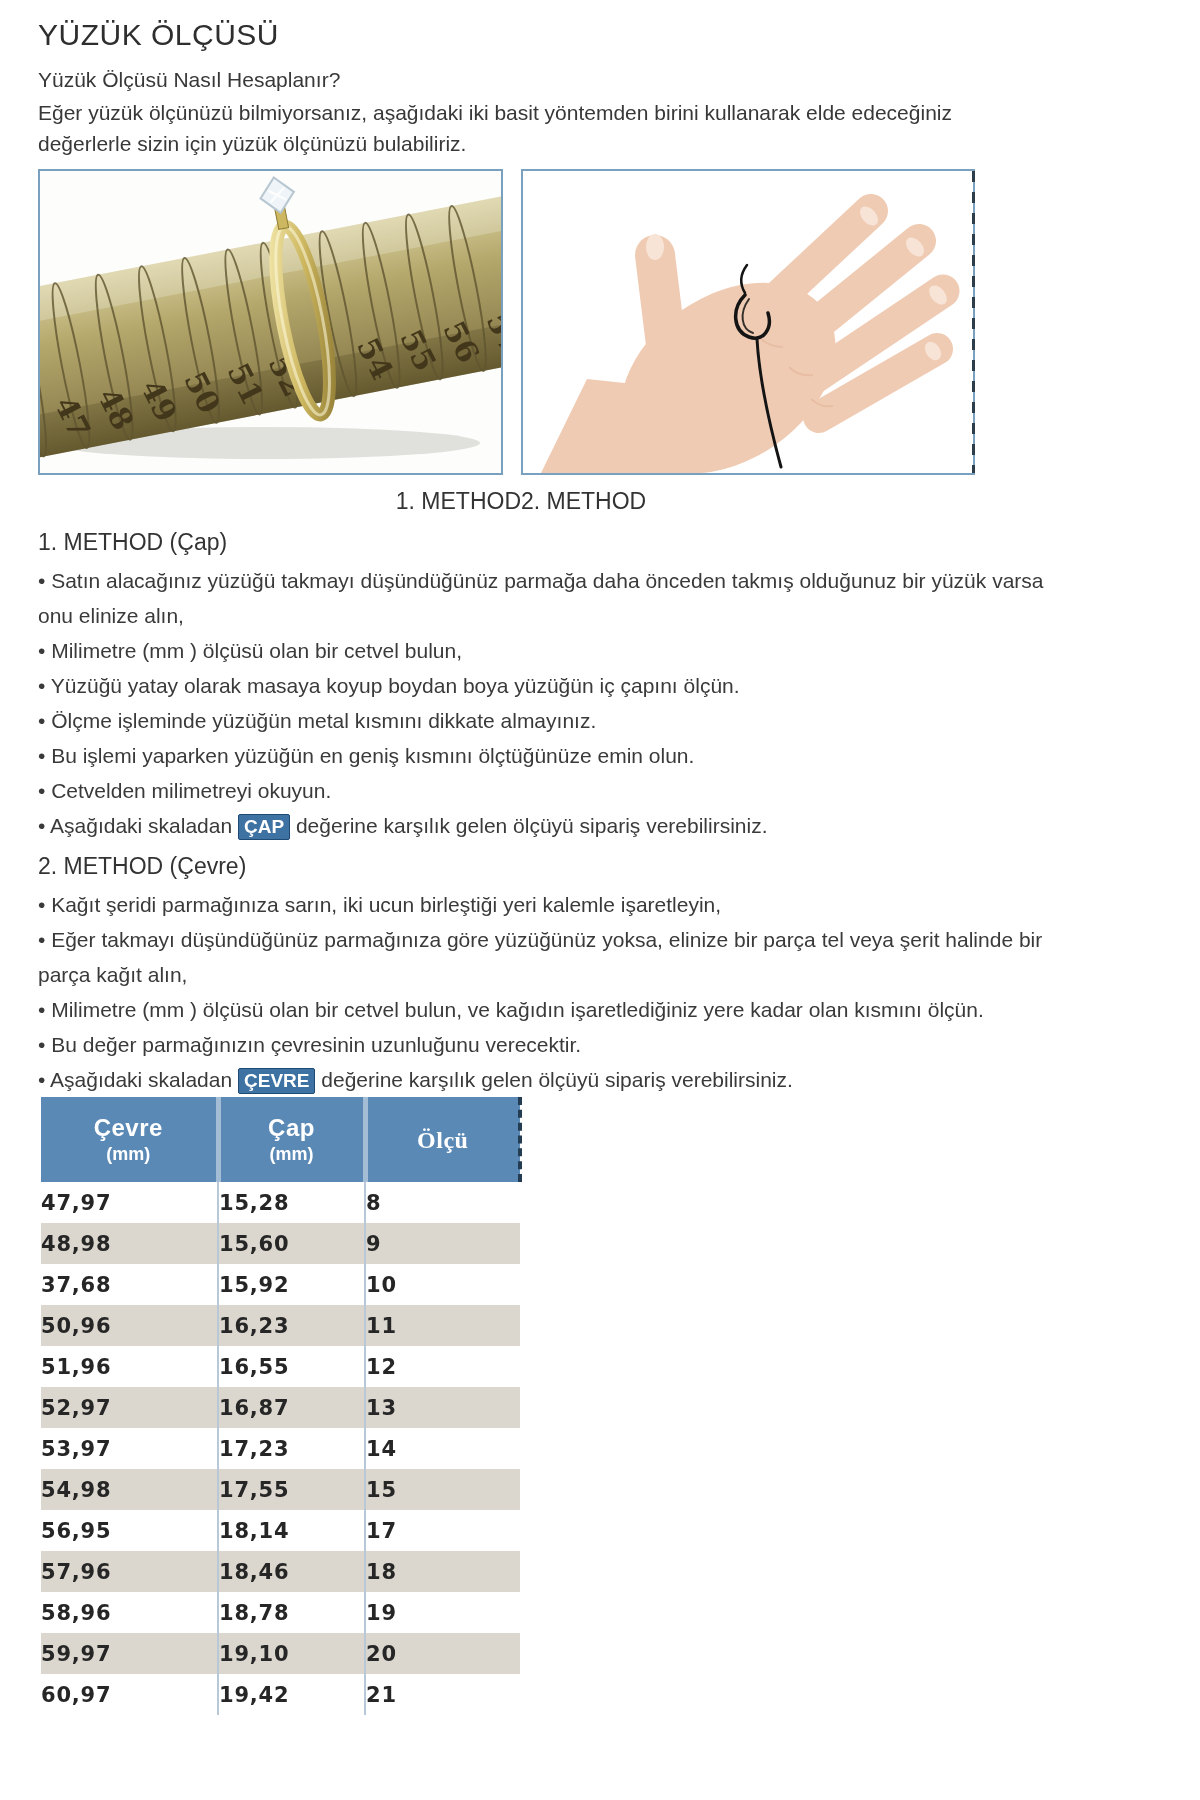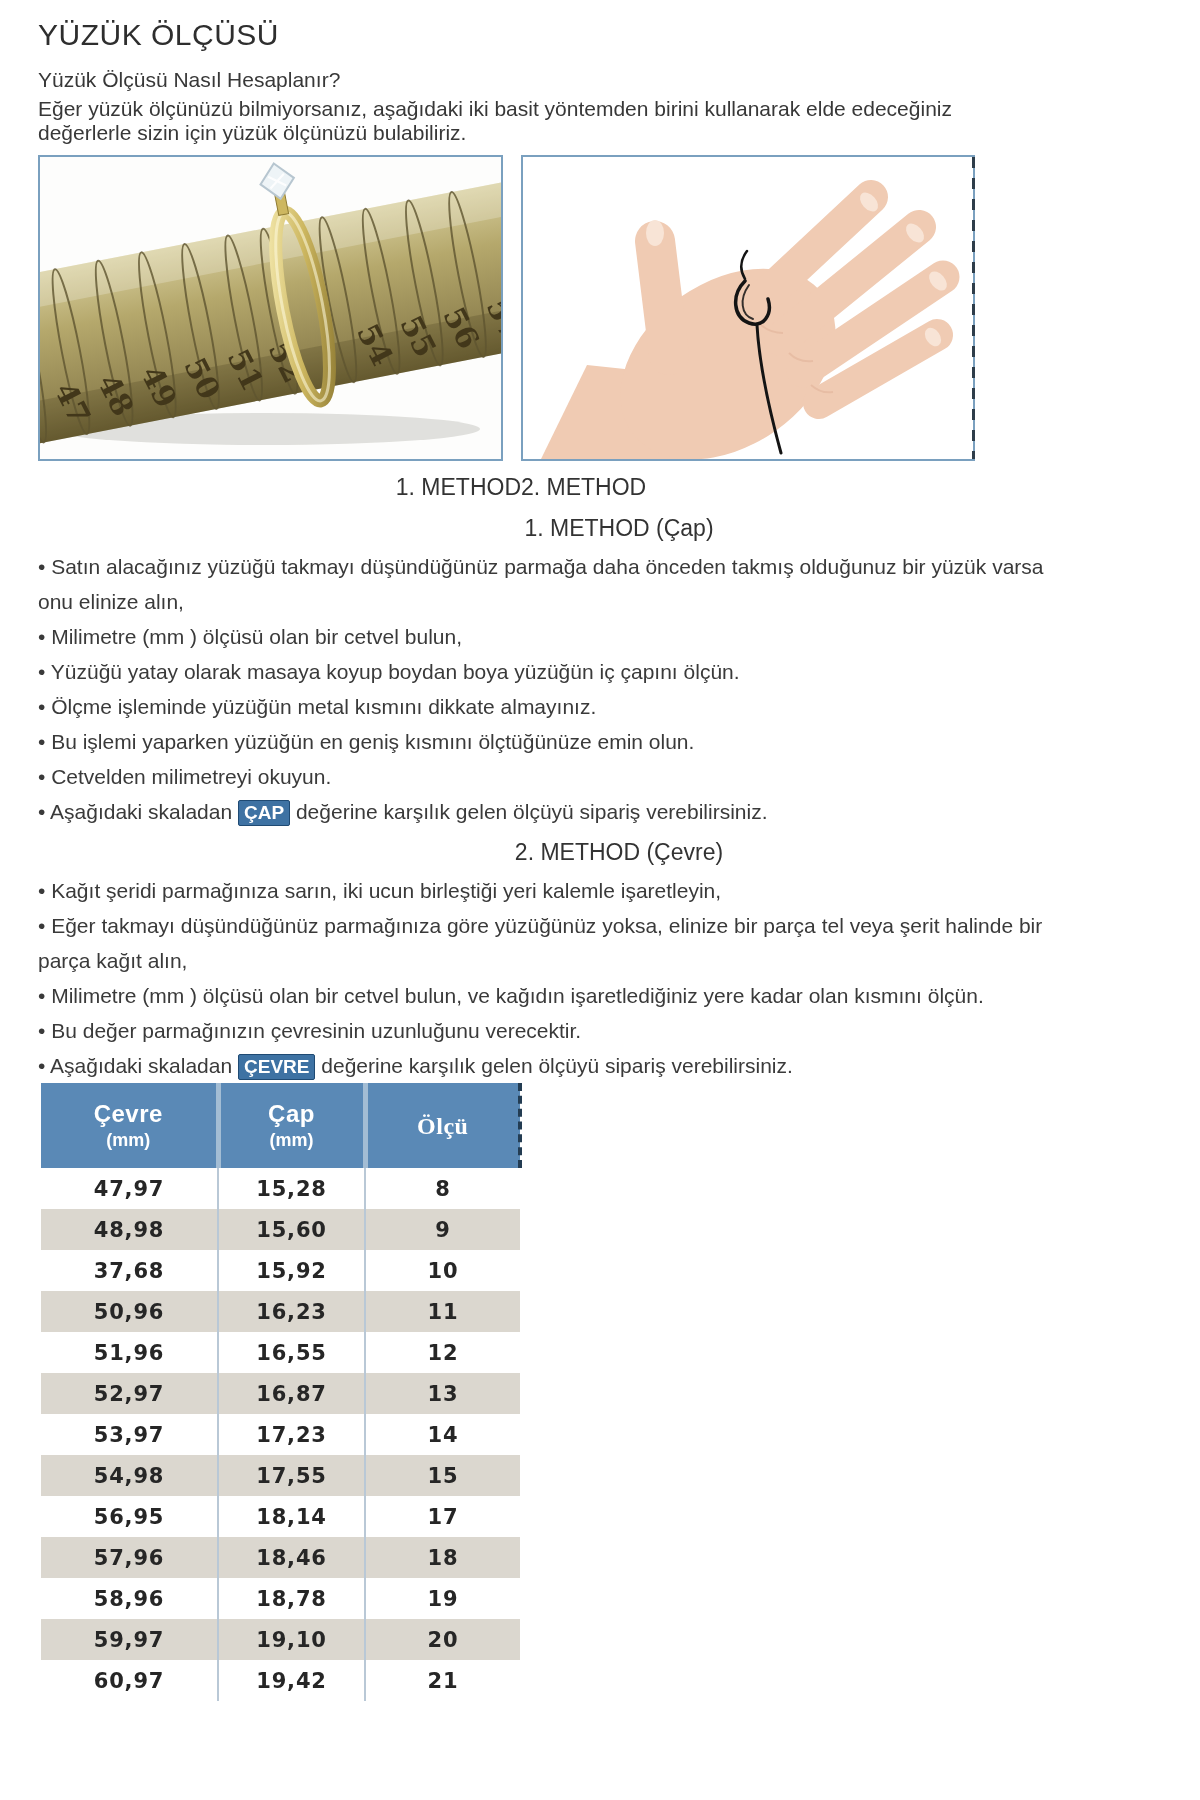--- a/index.html
+++ b/index.html
@@ -4,39 +4,39 @@
 <style>
   html,body{margin:0;padding:0;}
   body{
     width:1200px;height:1800px;overflow:hidden;background:#ffffff;
     font-family:"Liberation Sans","DejaVu Sans",sans-serif;color:#383838;
   }
   .page{position:relative;width:1200px;height:1488px;padding:18px 0 0 38px;box-sizing:border-box;}
 
   .title{font-size:30px;line-height:34px;font-weight:400;letter-spacing:.5px;color:#2e2e2e;margin:0;}
   .subtitle{font-size:21px;line-height:27px;margin:14px 0 0 0;}
-  .intro{font-size:21px;line-height:24px;margin:4px 0 0 0;max-width:1010px;}
+  .intro{font-size:21px;line-height:31px;margin:4px 0 0 0;max-width:1010px;}
 
   .images-row{display:flex;margin-top:10px;}
   .img-frame{
     box-sizing:border-box;border:2px solid #7aa0bf;background:#ffffff;
     margin:0;padding:0;position:relative;
   }
   .img-left{width:465px;height:306px;}
   .img-right{width:454px;height:306px;margin-left:18px;}
   .img-right::after{ 
     content:"";position:absolute;top:0;bottom:0;right:-2px;width:3px;
     background:repeating-linear-gradient(180deg,#2e3d4a 0 11px,rgba(0,0,0,0) 11px 21px);
   }
   .img-frame svg{display:block;}
 
   .captions-row{display:flex;margin-top:12px;}
   .caption{font-size:23px;line-height:28px;color:#333;text-align:right;}
   .caption-1{width:483px;}
-  .method-heading{font-size:23px;line-height:28px;font-weight:400;margin:13px 0 0 0;color:#333;text-align:center;}
+  .method-heading{font-size:23px;line-height:28px;font-weight:400;margin:13px 0 0 0;color:#333;}
   .method-heading.second{margin-top:9px;}
 
   .bullets{margin-top:7px;max-width:1010px;}
   .bullet{font-size:21px;line-height:35px;color:#3a3a3a;}
   .badge{
     display:inline-block;background:#3e72a3;color:#ffffff;font-weight:bold;
     font-size:19px;line-height:24px;padding:0 5px;border:1px solid #1f4a73;
     border-radius:2px;vertical-align:baseline;
   }
 
@@ -46,21 +46,21 @@
   .ring-table col.c3{width:155px;}
   .ring-table th{
     background:#5a89b6;color:#ffffff;height:85px;text-align:center;vertical-align:middle;
     padding:0;font-weight:bold;
   }
   .ring-table th + th{border-left:5px solid #a3bdd4;}
   .ring-table th:last-child{border-right:4px dashed #233c52;font-family:Liberation Serif, serif;}
   .th-title{font-size:24px;line-height:28px;letter-spacing:.5px;}
   .th-unit{font-size:18px;line-height:24px;font-weight:bold;text-align:center;}
   .ring-table td{
-    height:41px;text-align:center;vertical-align:middle;padding:0;
+    height:41px;vertical-align:middle;padding:0;
     font-family:"DejaVu Sans","Liberation Sans",sans-serif;
     font-weight:bold;font-size:21px;letter-spacing:.8px;color:#262626;
   }
   .ring-table td + td{border-left:2px solid #b9c8d6;}
   .ring-table tbody tr:nth-child(even) td{background:#dbd7cf;}
   .ring-table tbody tr:nth-child(odd) td{background:#ffffff;}
 </style>
 </head>
 <body>
 

